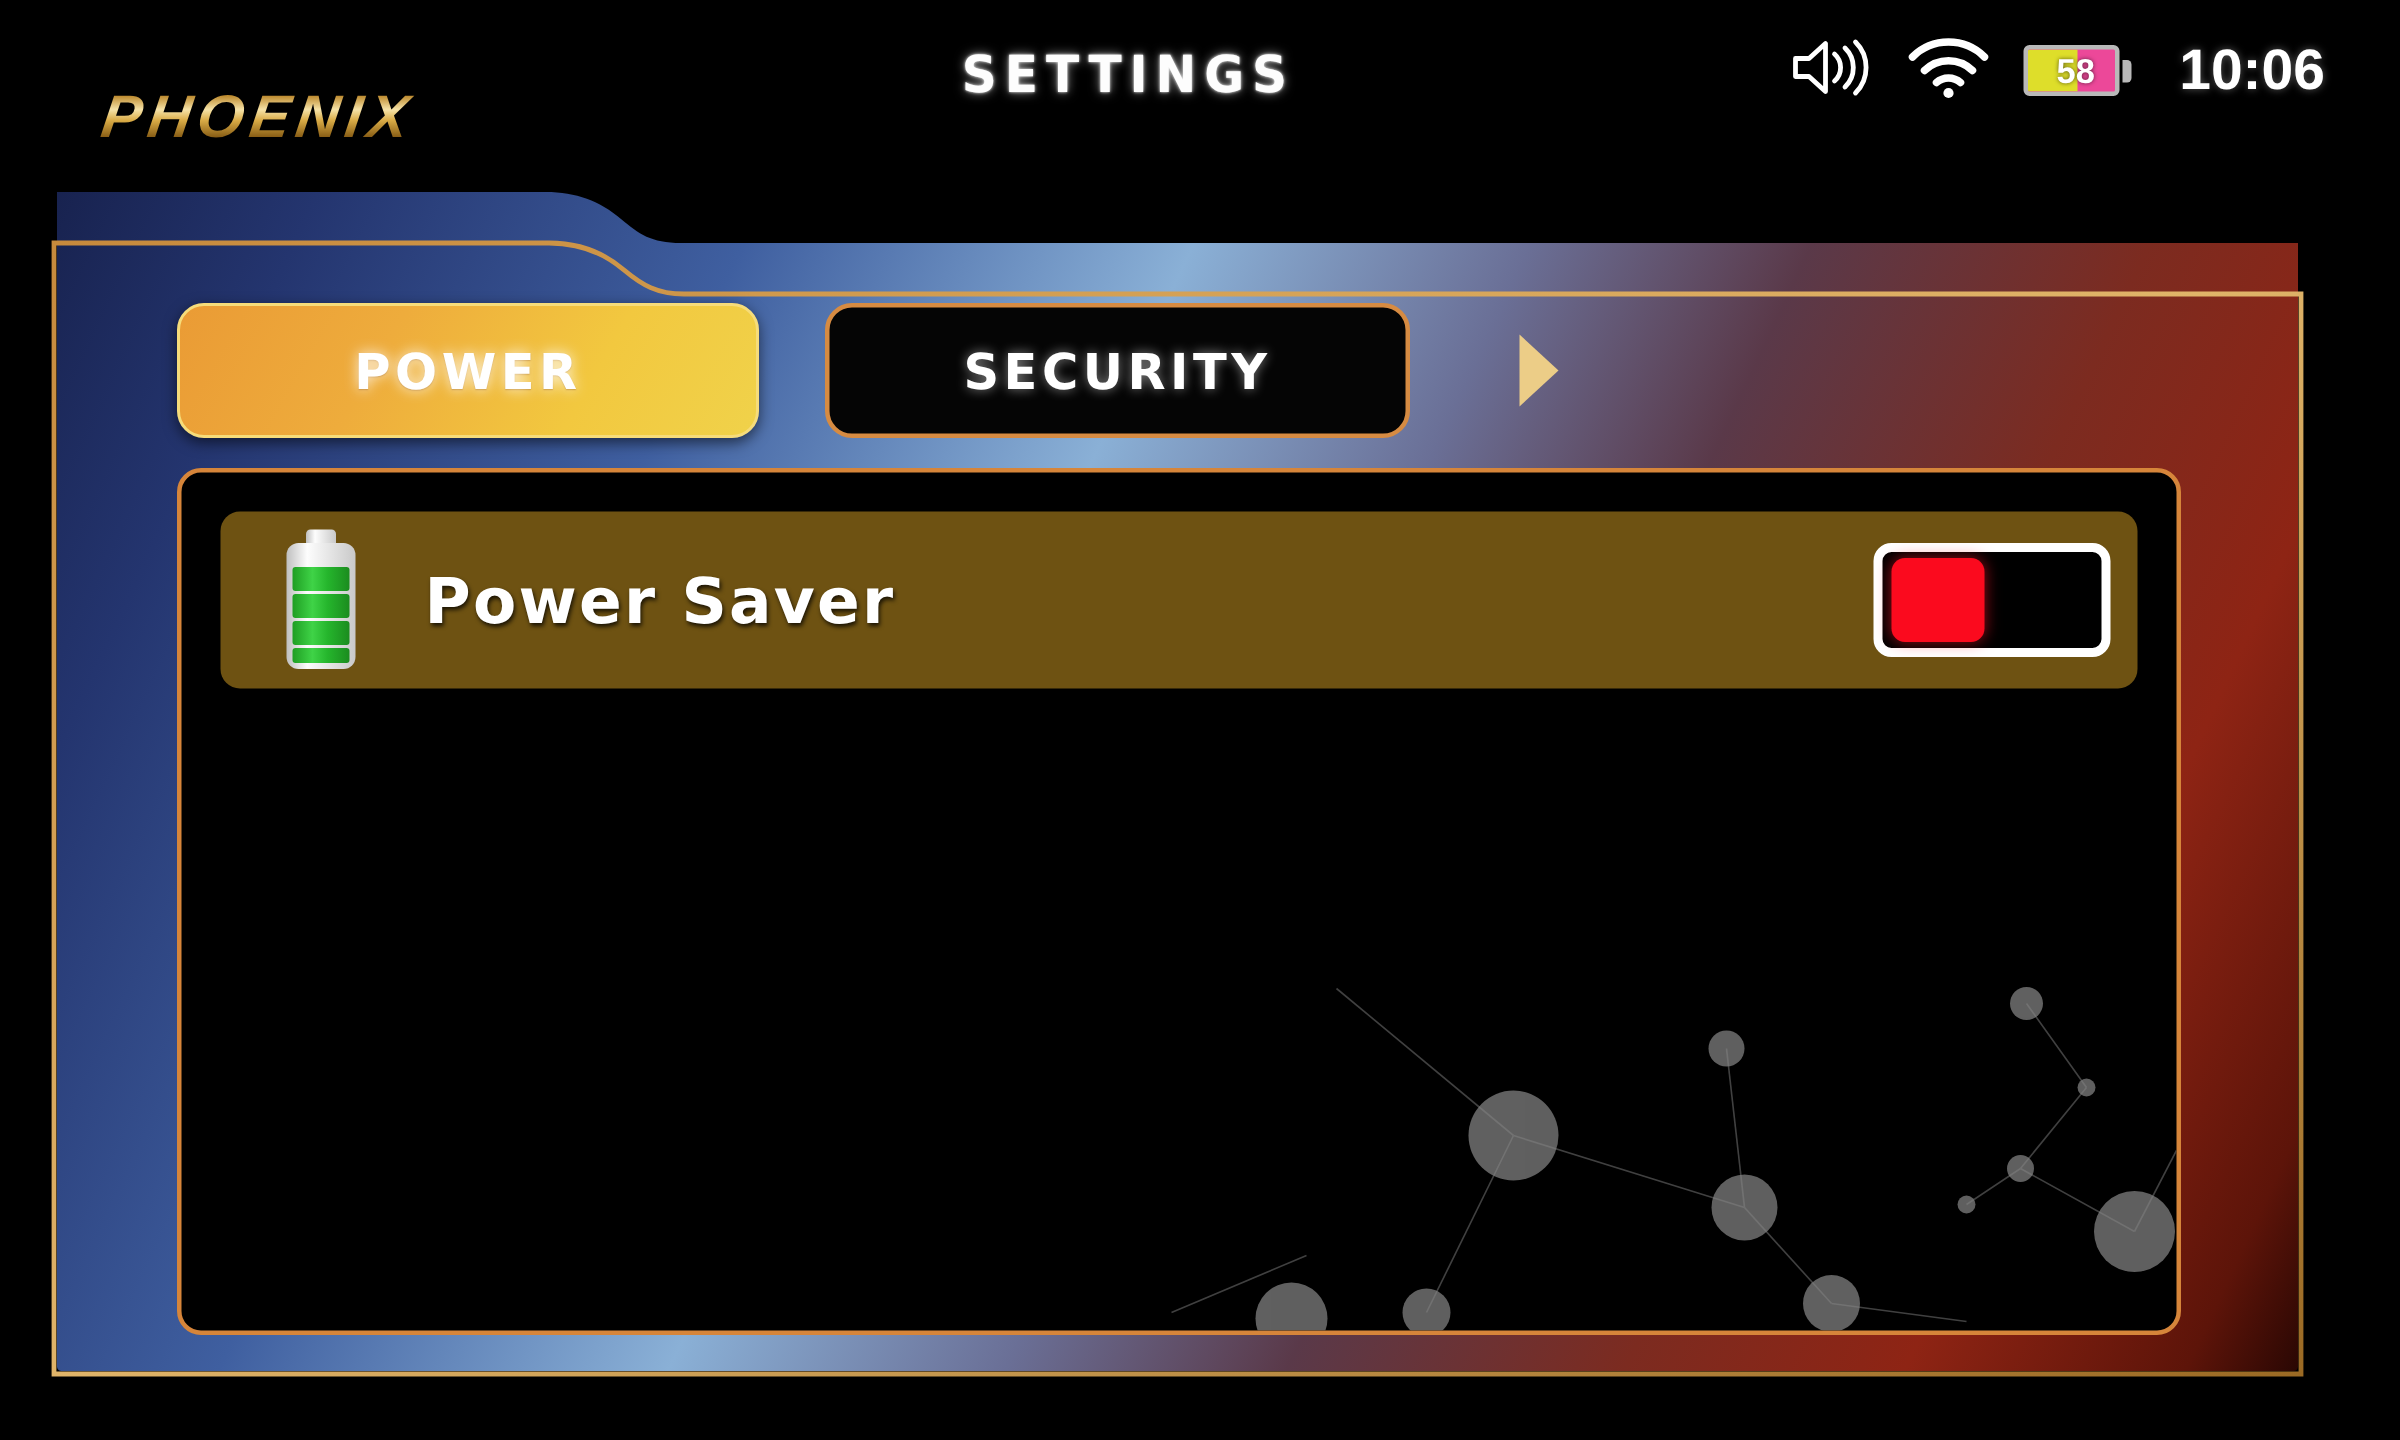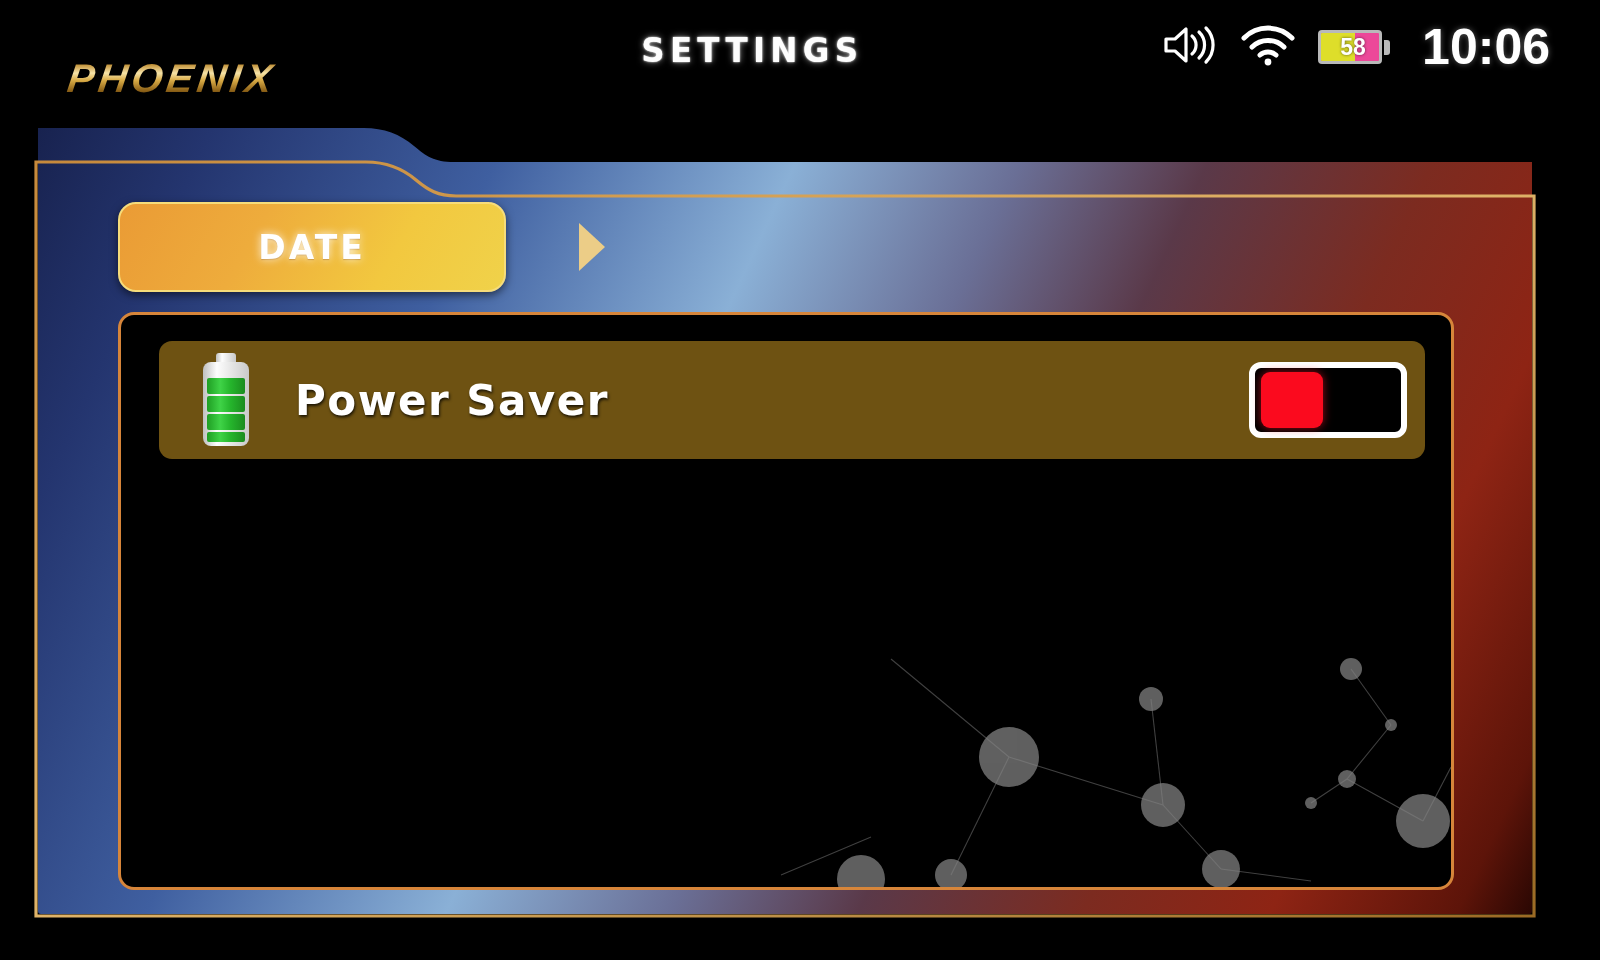--- a/index.html
+++ b/index.html
@@ -112,21 +112,21 @@
   }
   #sb-batt-tip {
     width: 6px;
     height: 15px;
     background: #b9b9b9;
     border-radius: 0 3px 3px 0;
     margin-left: 2px;
   }
 
   #sb-clock {
-    font-size: 50px;
+    font-size: 38px;
     font-weight: bold;
     color: #fff;
     letter-spacing: 0px;
     line-height: 50px;
     margin-left: 10px;
     font-family: "Liberation Sans", sans-serif;
     text-shadow: 0 0 6px rgba(255,255,255,.35);
   }
 
   
@@ -218,21 +218,21 @@
     display: flex;
     align-items: center;
     justify-content: center;
   }
 
   
   #rows {
     position: absolute;
     left: 0; top: 0;
     width: 100%;
-    padding: 26px 26px 0 38px;
+    padding: 26px 26px 0 26px;
   }
   .setting-row {
     position: relative;
     height: 118px;
     background: #6e5212;
     border-radius: 13px;
     display: flex;
     align-items: center;
     padding: 0 18px 0 34px;
   }
@@ -332,24 +332,27 @@
                C394,94 404,100 422,100
                H1500
                V820
                H2
                Z" fill="none" stroke="url(#gold)" stroke-width="3.2"></path>
     </svg>
 
     <div id="tabs">
 
       <div class="tab active t-power">
-        <span>DATE</span>
+        <span>POWER</span>
       </div>
 
 
+      <div class="tab inactive t-sec">
+        <span>SECURITY</span>
+      </div>
 
       <div id="tab-next">
         <svg width="32" height="52" viewBox="0 0 32 52">
           <path d="M4 2 L30 26 L4 50 Z" fill="#eccd87"></path>
         </svg>
       </div>
     </div>
 
     <div id="panel">
 

